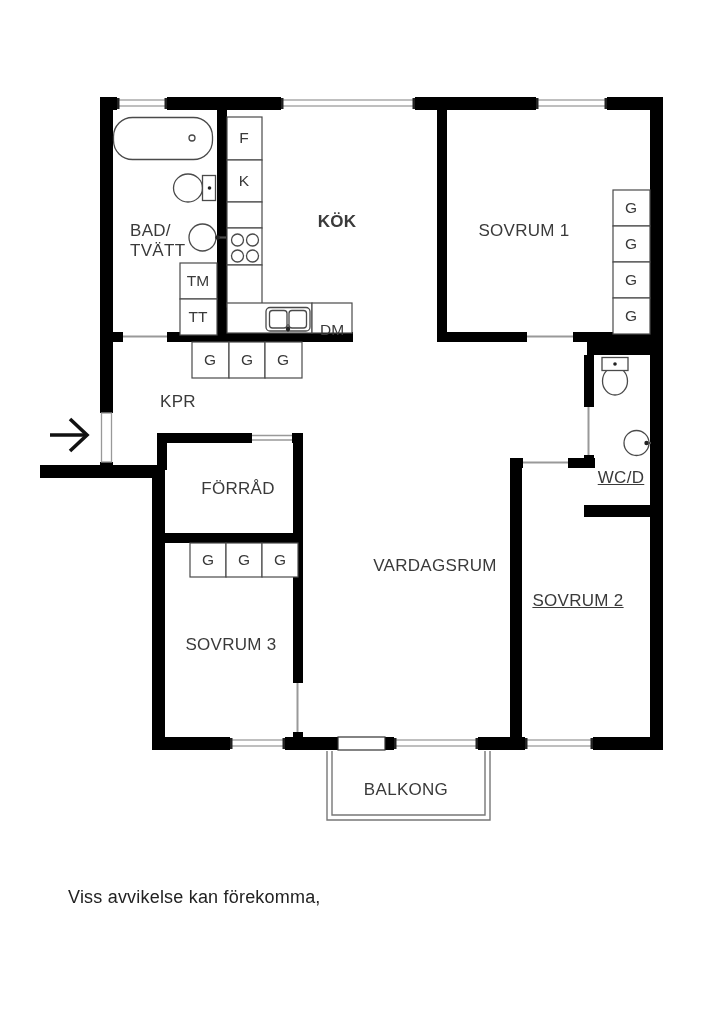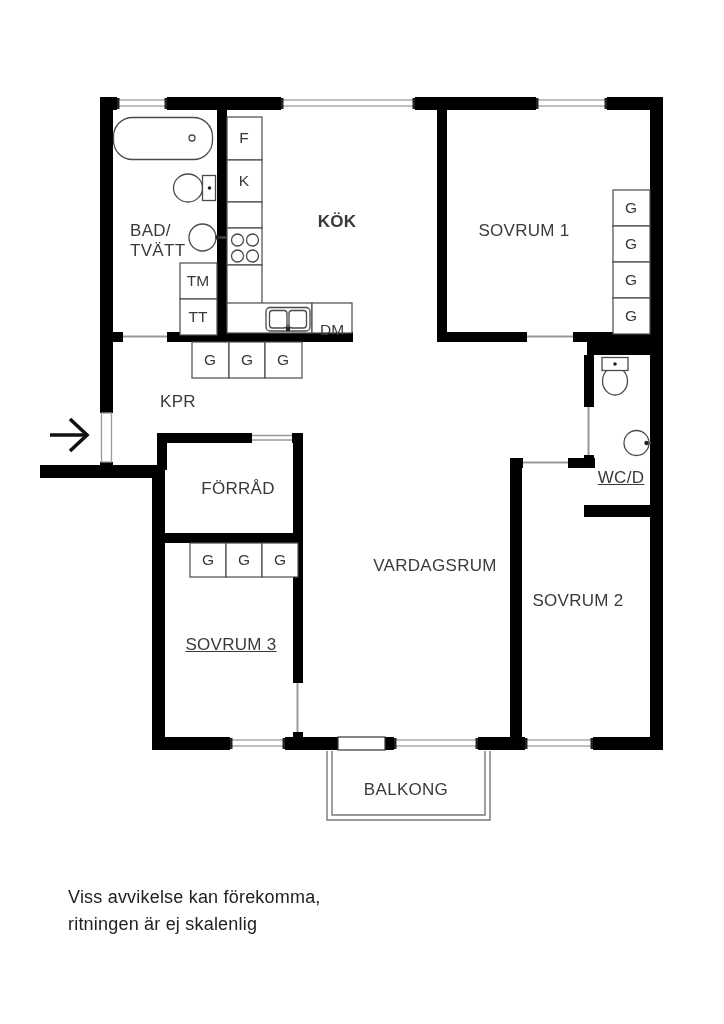--- a/index.html
+++ b/index.html
@@ -224,22 +224,22 @@
 
   <div class="lbl left-align" style="left:130px;top:221px;">
       <div>BAD/</div>
       <div>TVÄTT</div>
     </div>
   <div class="lbl" style="left:337px;top:222px;font-weight:bold;">KÖK</div>
   <div class="lbl" style="left:524px;top:231px;">SOVRUM 1</div>
   <div class="lbl" style="left:178px;top:402px;">KPR</div>
   <div class="lbl" style="left:238px;top:489px;text-align:right;">FÖRRÅD</div>
   <div class="lbl" style="left:422px;top:566px;margin-left:13px;">VARDAGSRUM</div>
-  <div class="lbl" style="left:578px;top:601px;">SOVRUM 2</div>
-  <div class="lbl" style="left:231px;top:645px;text-decoration:underline;">SOVRUM 3</div>
+  <div class="lbl" style="left:578px;top:601px;text-decoration:underline;">SOVRUM 2</div>
+  <div class="lbl" style="left:231px;top:645px;">SOVRUM 3</div>
   <div class="lbl" style="left:621px;top:478px;text-decoration:underline;">WC/D</div>
   <div class="lbl" style="left:406px;top:790px;text-align:right;">BALKONG</div>
 
   <div class="lbl small" style="left:244px;top:138px;">F</div>
   <div class="lbl small" style="left:244px;top:181px;">K</div>
   <div class="lbl small" style="left:198px;top:281px;">TM</div>
   <div class="lbl small" style="left:198px;top:317px;">TT</div>
   <div class="lbl small" style="left:332px;top:318px;margin-top:12px;">DM</div>
 
   <div class="lbl small" style="left:210px;top:360px;">G</div>
@@ -248,16 +248,15 @@
   <div class="lbl small" style="left:631px;top:208px;">G</div>
   <div class="lbl small" style="left:631px;top:244px;">G</div>
   <div class="lbl small" style="left:631px;top:280px;">G</div>
   <div class="lbl small" style="left:631px;top:316px;">G</div>
   <div class="lbl small" style="left:208px;top:560px;">G</div>
   <div class="lbl small" style="left:244px;top:560px;">G</div>
   <div class="lbl small" style="left:280px;top:560px;">G</div>
 
   <div class="footer">
     <div>Viss avvikelse kan förekomma,</div>
-    <div>ritningen är ej skalenlig</div>
   </div>
 
 </div>
 
 </body></html>

